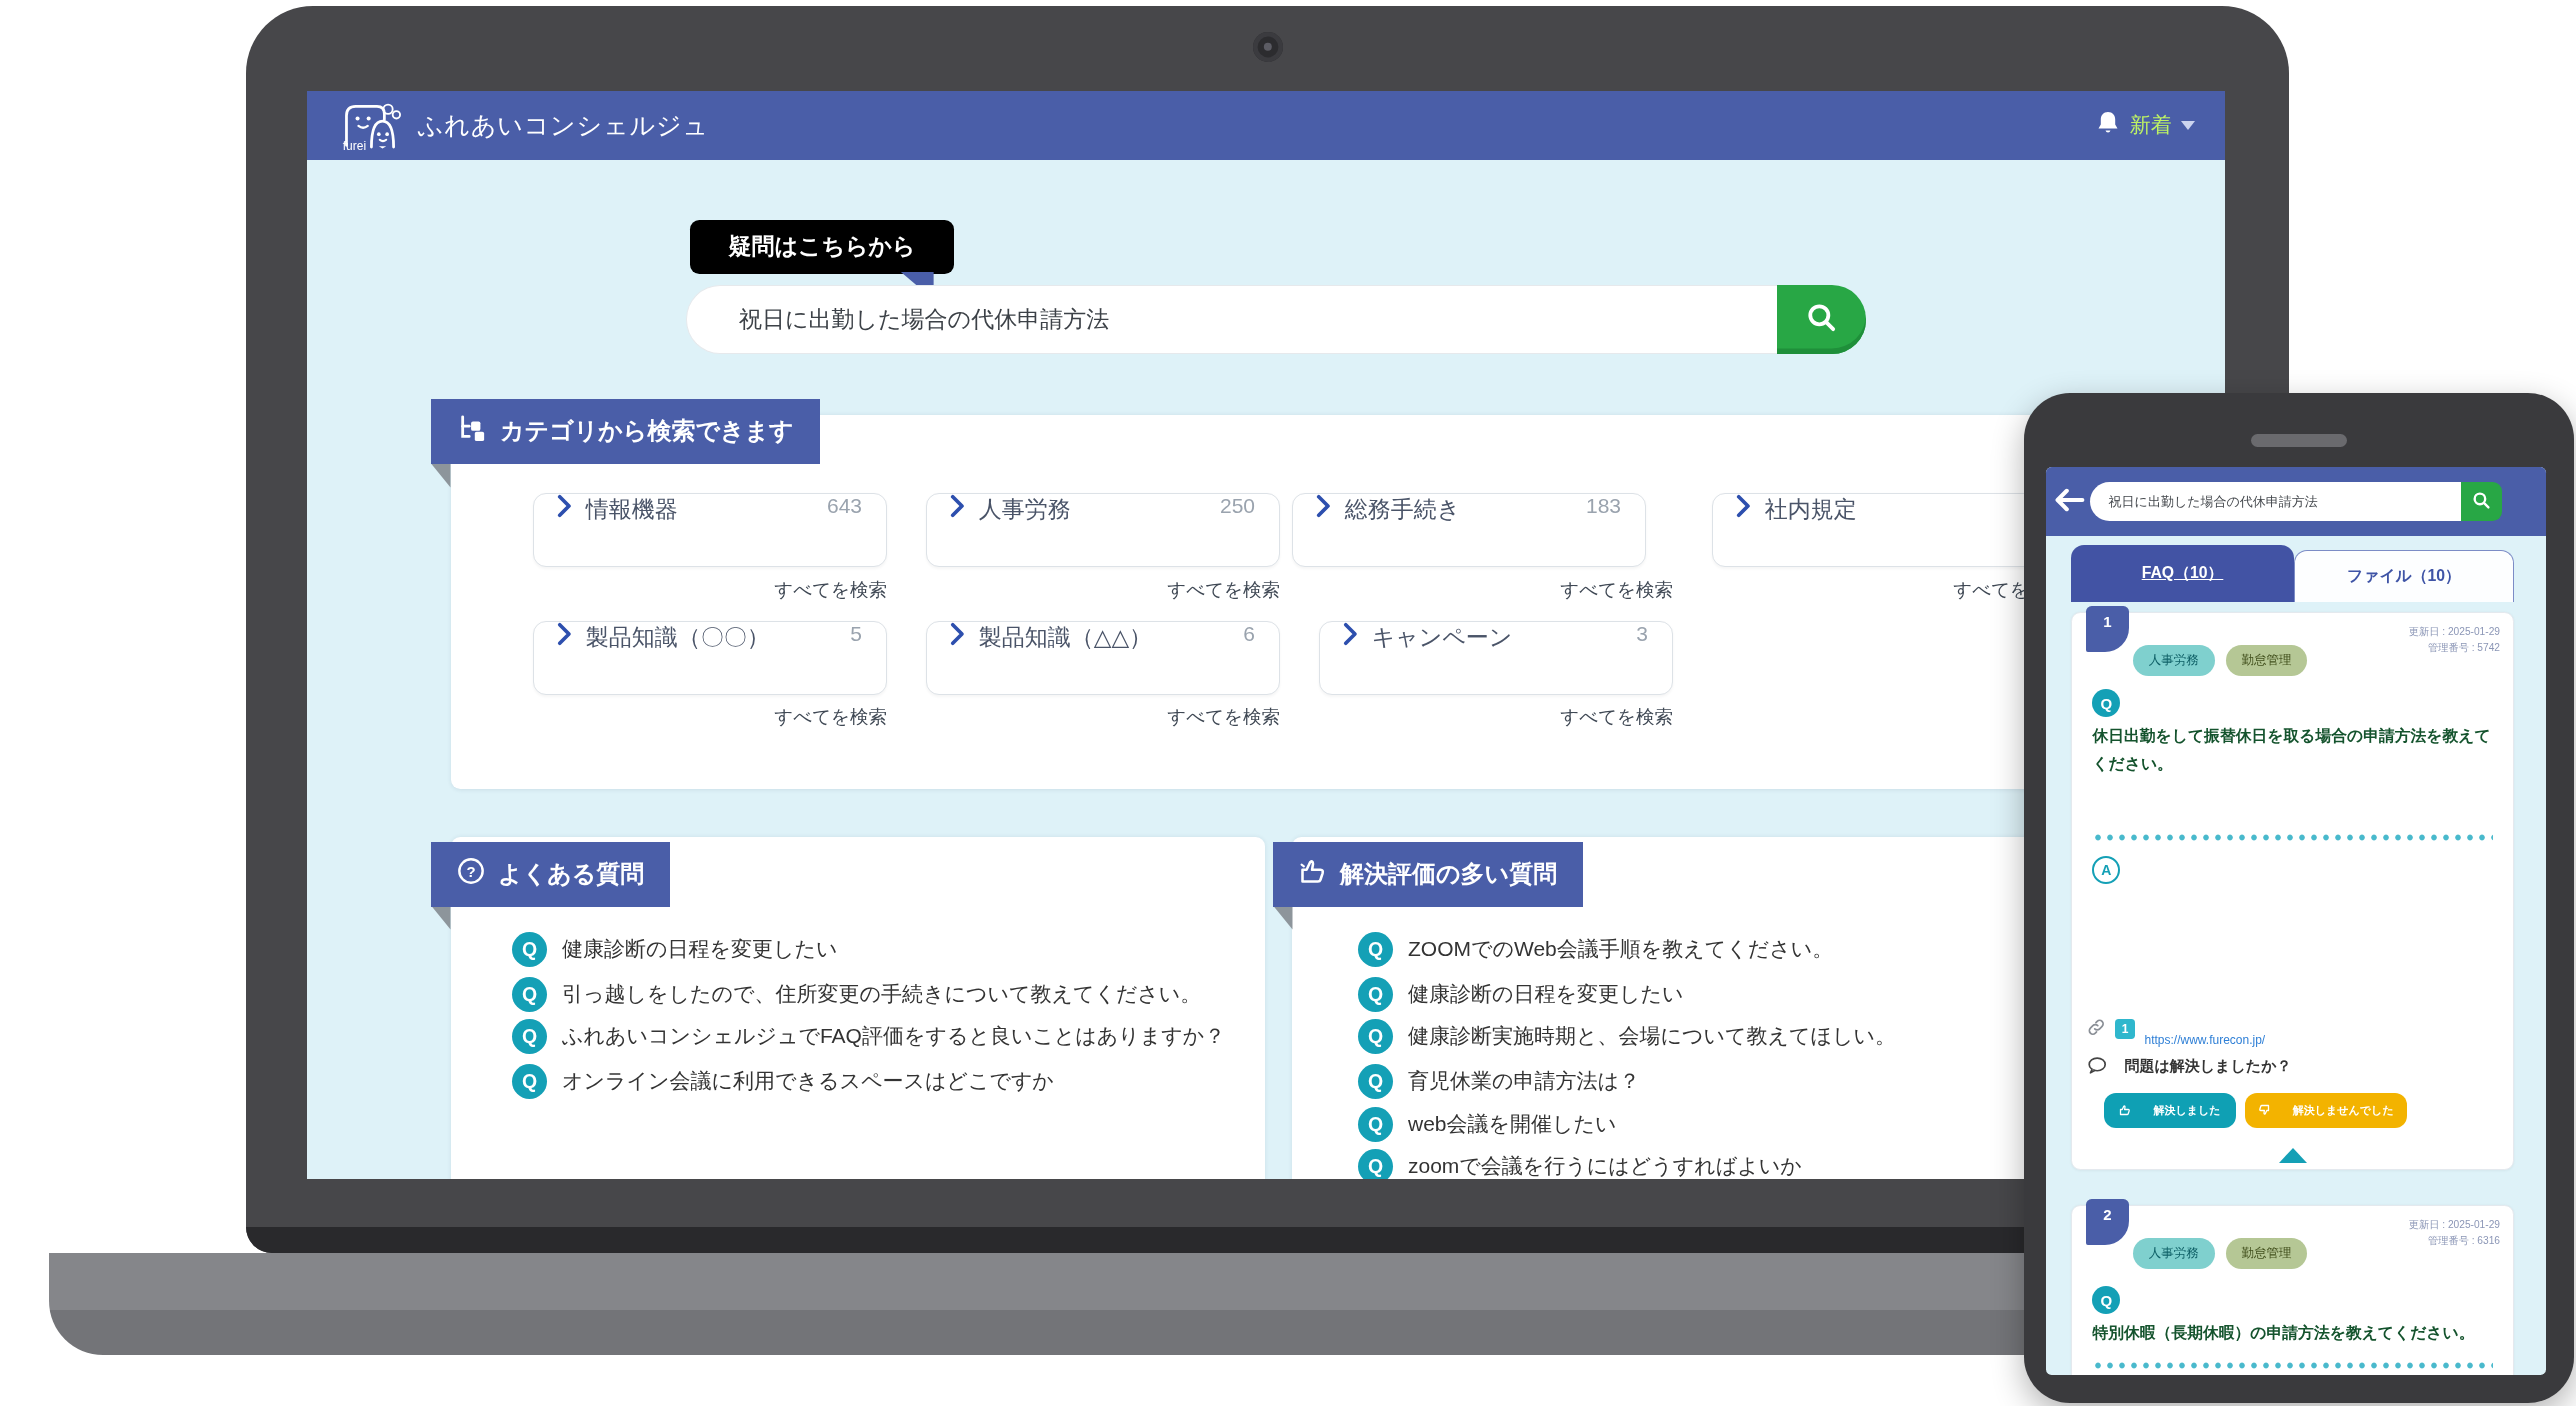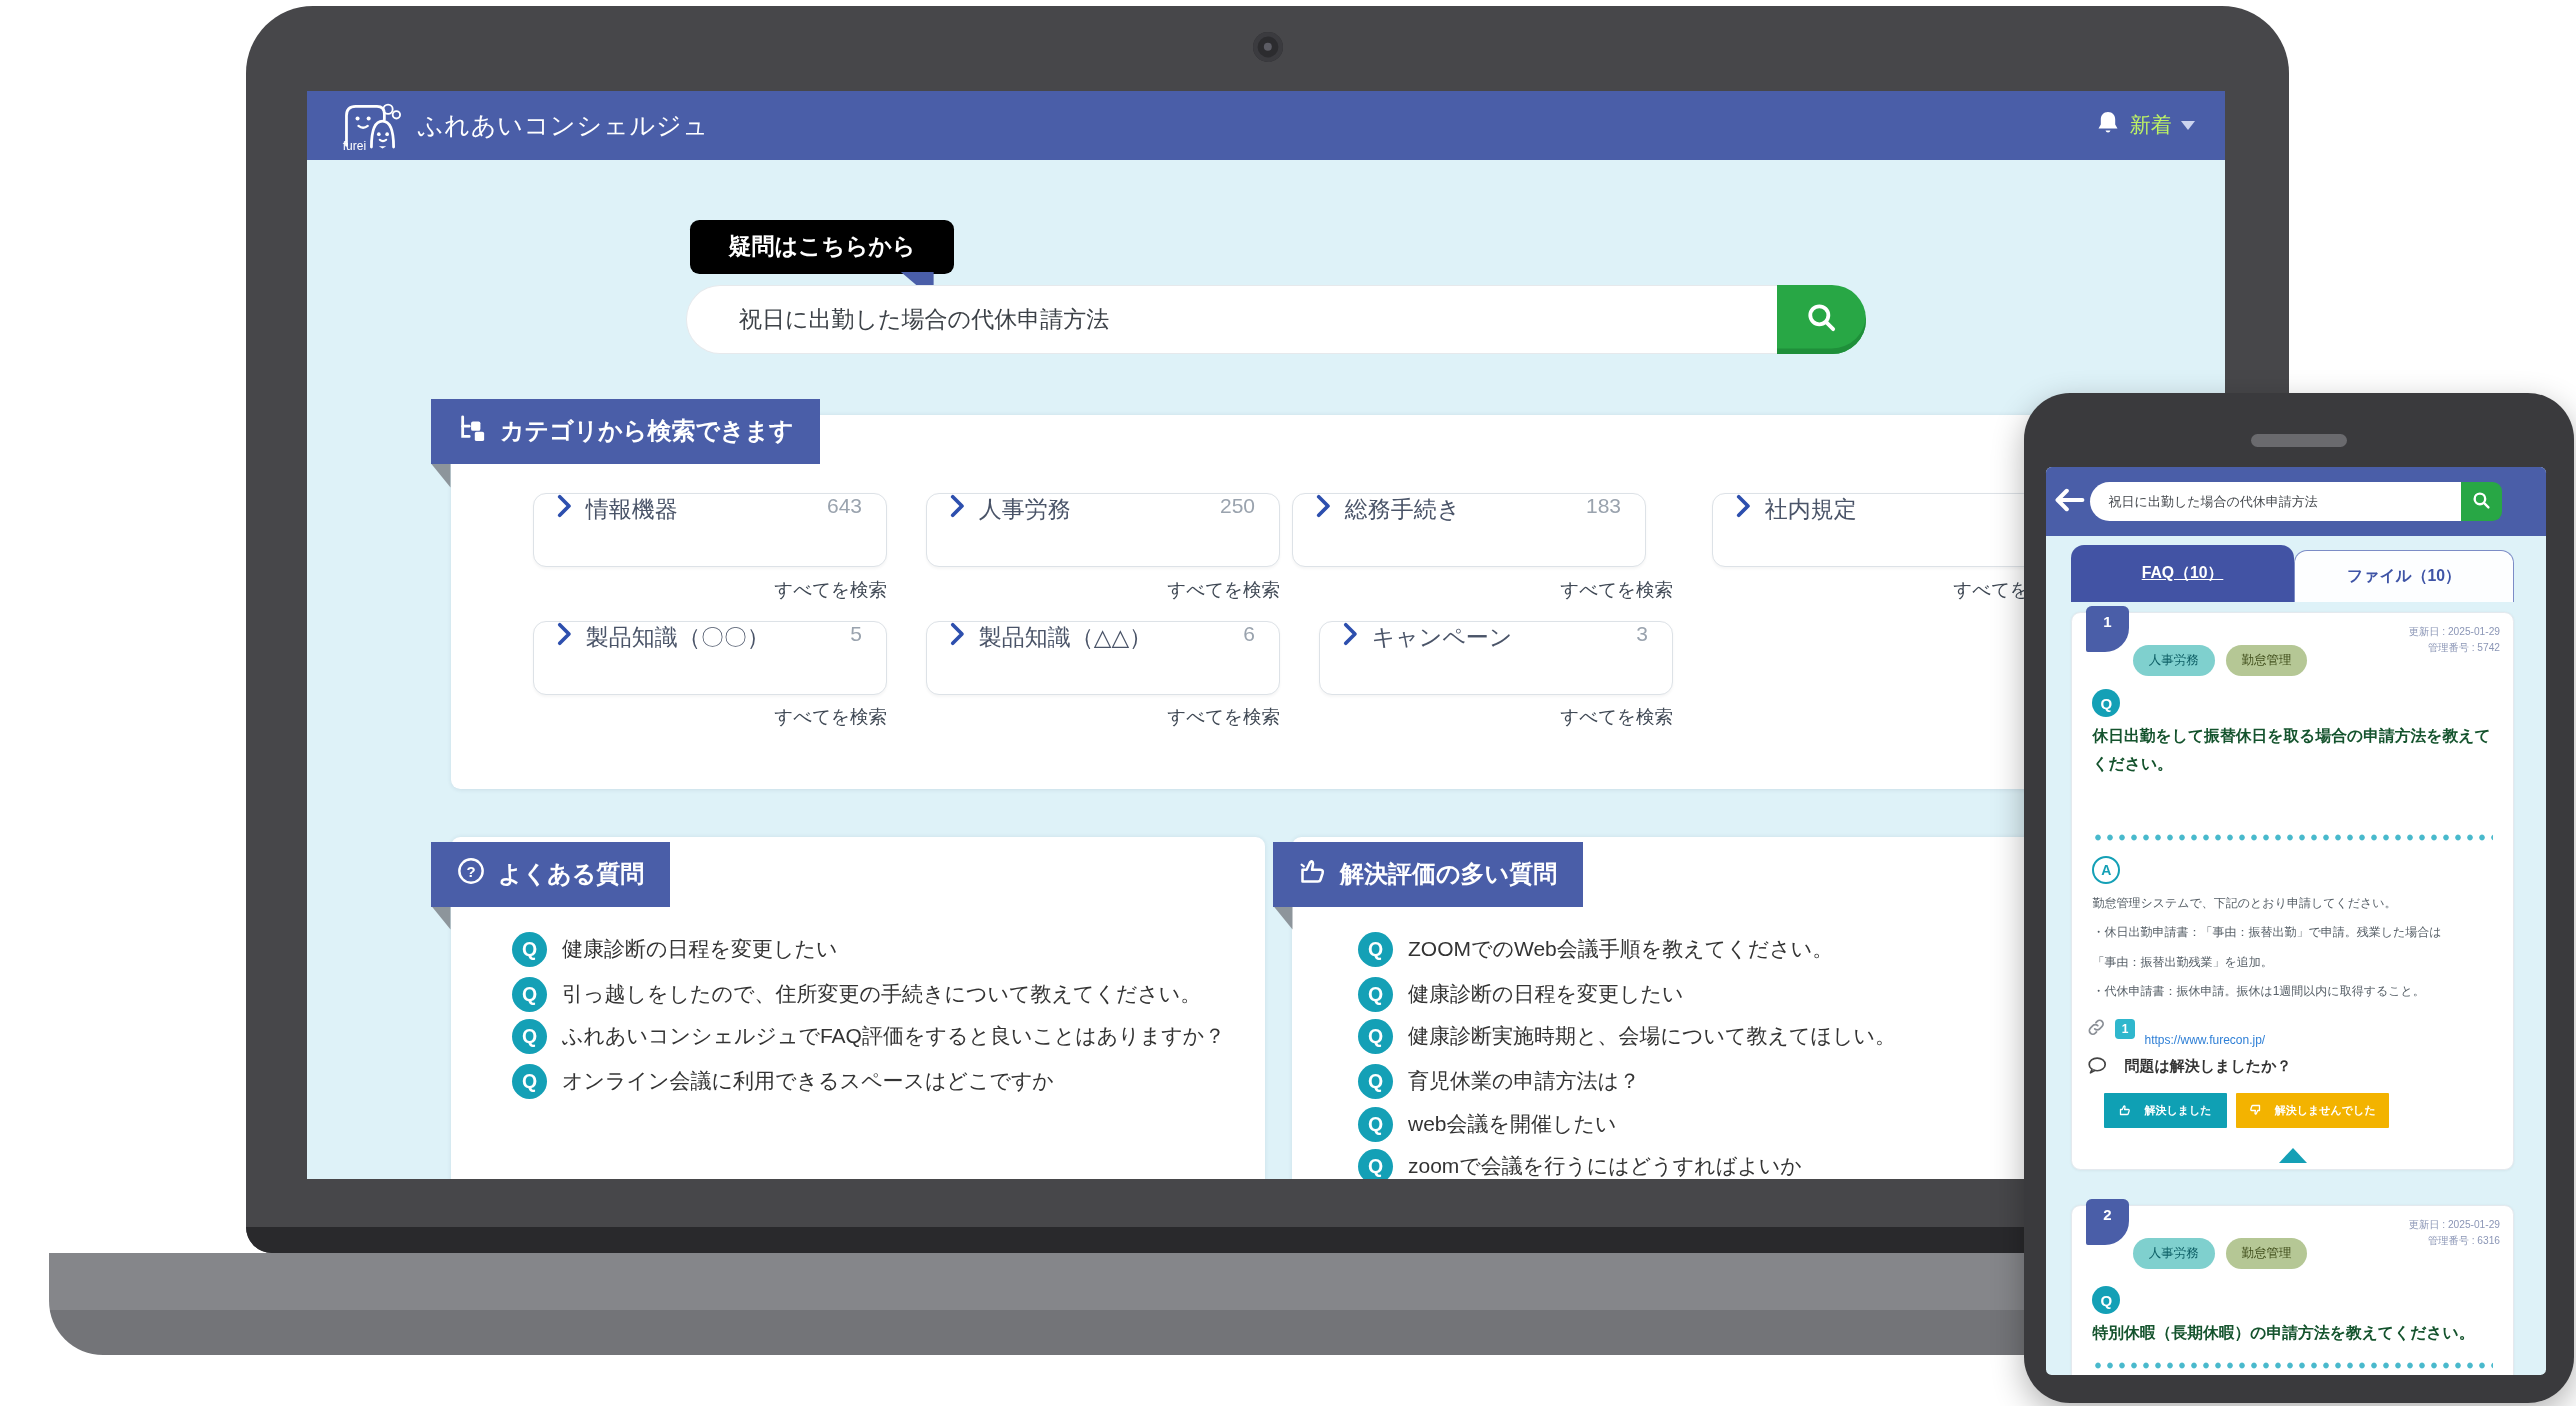--- a/index.html
+++ b/index.html
@@ -126,22 +126,22 @@
     display:flex; align-items:center; justify-content:center; }
   .p-answer { position:absolute; left:20.4px; top:280px; right:16.7px; font-size:12px; color:#555e66; }
   .p-answer .ln { margin-bottom:8.3px; line-height:1.75; }
   .link-row { position:absolute; left:15px; top:398px; display:flex; align-items:center; gap:9.3px; }
   .link-badge { width:20.4px; height:20.4px; background:#2fb7cd; border-radius:3.7px; color:#fff; font-size:12px;
     font-weight:bold; display:flex; align-items:center; justify-content:center; }
   .link-url { font-size:12px; color:#2e7fd6; cursor:pointer;margin-top:22px; }
   .prompt-row { position:absolute; left:15px; top:443px; display:flex; align-items:center; gap:17px;
     font-weight:bold; font-size:15px; color:#333; }
   .btns { position:absolute; left:31.5px; top:480px; display:flex; gap:9.3px; }
-  .fb-btn { border:none; color:#fff; font-weight:bold; font-size:11px; border-radius:1px;
-    display:flex; align-items:center; gap:14px; cursor:pointer; }
+  .fb-btn { border:none; color:#fff; font-weight:bold; font-size:11px; border-radius:12px;
+    display:flex; align-items:center; gap:23px; cursor:pointer; }
   .btn-resolved { background:#0fa0b4; padding:10.2px 15px; }
   .btn-unresolved { background:#f3b300; padding:10.2px 13px; }
   .collapse-arrow { position:absolute; left:50%; bottom:5.6px; transform:translateX(-50%); width:0; height:0;
     border-left:14px solid transparent; border-right:14px solid transparent;
     border-bottom:15.8px solid #14a0b6; cursor:pointer; }
 </style>
 </head>
 <body>
 
 <div class="stage">
@@ -370,26 +370,20 @@
           <span class="tag">勤怠管理</span>
         </div>
         <div class="meta">
           <div>更新日 : 2025-01-29</div>
           <div>管理番号 : 5742</div>
         </div>
         <div class="qa-q">Q</div>
         <div class="p-question">休日出勤をして振替休日を取る場合の申請方法を教えてください。</div>
         <div class="p-dotted"></div>
         <div class="qa-a">A</div>
-        <div class="p-answer">
-          <div class="ln">勤怠管理システムで、下記のとおり申請してください。</div>
-          <div class="ln">・休日出勤申請書：「事由：振替出勤」で申請。残業した場合は</div>
-          <div class="ln">「事由：振替出勤残業」を追加。</div>
-          <div class="ln">・代休申請書：振休申請。振休は1週間以内に取得すること。</div>
-        </div>
         <div class="link-row">
           <span>
             <svg width="18.5" height="18.5" viewBox="0 0 24 24" fill="none">
                 <path d="M10 14 a4.5 4.5 0 0 0 6.4 0 l3.2-3.2 a4.5 4.5 0 0 0 -6.4-6.4 l-1.6 1.6 M14 10 a4.5 4.5 0 0 0 -6.4 0 l-3.2 3.2 a4.5 4.5 0 0 0 6.4 6.4 l1.6-1.6" stroke="#8a8f96" stroke-width="2.2" stroke-linecap="round"></path>
               </svg>
           </span>
           <span class="link-badge">1</span>
           <span class="link-url">https://www.furecon.jp/</span>
         </div>
         <div class="prompt-row">

